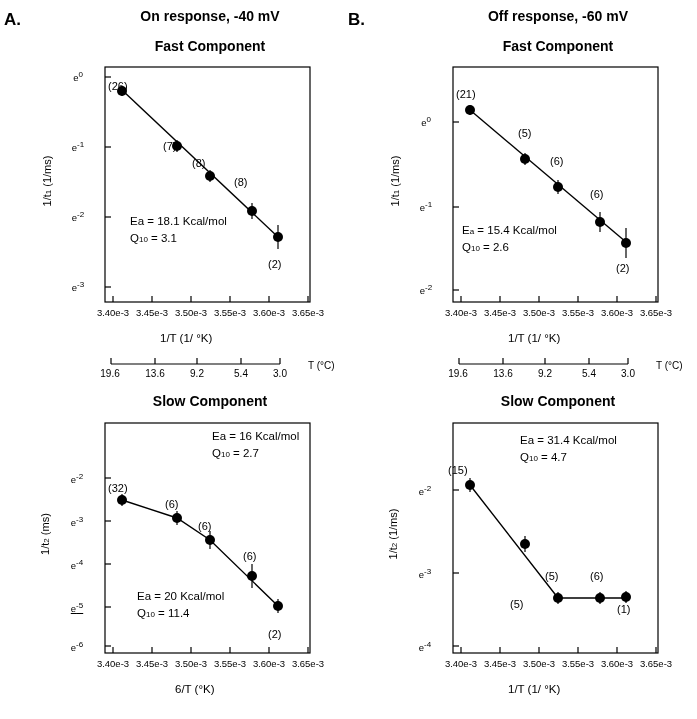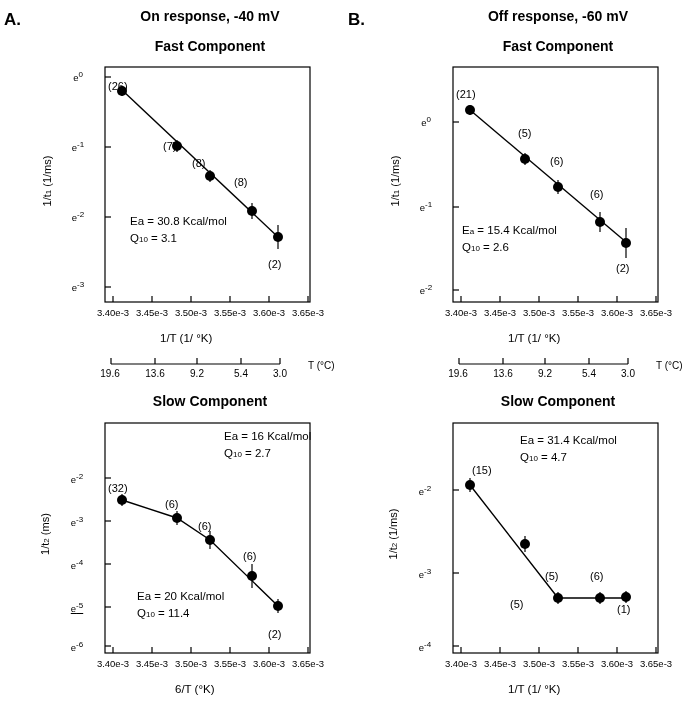--- a/index.html
+++ b/index.html
@@ -73,21 +73,21 @@
   <span>1/t</span><span class="sub">1</span><span> (1/ms)</span>
 </div>
 
 <div class="npt" style="left:108px;top:80px;">(26)</div>
 <div class="npt" style="left:163px;top:140px;">(7)</div>
 <div class="npt" style="left:192px;top:157px;">(8)</div>
 <div class="npt" style="left:234px;top:176px;">(8)</div>
 <div class="npt" style="left:268px;top:258px;">(2)</div>
 
 <div class="annot" style="left:130px;top:213px;">
-  <div>Ea = 30.8 Kcal/mol</div>
+  <div>Ea = 18.1 Kcal/mol</div>
   <div>Q<span class="sub">10</span> = 3.1</div>
 </div>
 
 <svg width="230" height="22" style="left:102px;top:358px;">
   <line x1="9" y1="6" x2="178" y2="6" stroke="#000" stroke-width="1.2"></line>
   <line x1="9" y1="6" x2="9" y2="0" stroke="#000" stroke-width="1.2"></line>
   <line x1="53" y1="6" x2="53" y2="0" stroke="#000" stroke-width="1.2"></line>
   <line x1="95" y1="6" x2="95" y2="0" stroke="#000" stroke-width="1.2"></line>
   <line x1="139" y1="6" x2="139" y2="0" stroke="#000" stroke-width="1.2"></line>
   <line x1="178" y1="6" x2="178" y2="0" stroke="#000" stroke-width="1.2"></line>
@@ -146,21 +146,21 @@
 <div class="ylab" style="left:-10px;top:528px;width:110px;transform:rotate(-90deg);">
   <span>1/t</span><span class="sub">2</span><span> (ms)</span>
 </div>
 
 <div class="npt" style="left:108px;top:482px;">(32)</div>
 <div class="npt" style="left:165px;top:498px;">(6)</div>
 <div class="npt" style="left:198px;top:520px;">(6)</div>
 <div class="npt" style="left:243px;top:550px;">(6)</div>
 <div class="npt" style="left:268px;top:628px;">(2)</div>
 
-<div class="annot" style="left:212px;top:428px;margin-left:12px;">
+<div class="annot" style="left:212px;top:428px;">
   <div>Ea = 16 Kcal/mol</div>
   <div>Q<span class="sub">10</span> = 2.7</div>
 </div>
 <div class="annot" style="left:137px;top:588px;">
   <div>Ea = 20 Kcal/mol</div>
   <div>Q<span class="sub">10</span> = 11.4</div>
 </div>
 
 <div class="panel-letter" style="left:348px;top:10px;">B.</div>
 <div class="panel-title" style="left:448px;top:8px;width:220px;">Off response, -60 mV</div>
@@ -267,21 +267,21 @@
 <div class="tick-label" style="left:509px;top:658px;width:60px;">3.50e-3</div>
 <div class="tick-label" style="left:548px;top:658px;width:60px;">3.55e-3</div>
 <div class="tick-label" style="left:587px;top:658px;width:60px;">3.60e-3</div>
 <div class="tick-label" style="left:626px;top:658px;width:60px;">3.65e-3</div>
 
 <div class="axis-label" style="left:508px;top:683px;">1/T (1/ °K)</div>
 <div class="ylab" style="left:338px;top:528px;width:110px;transform:rotate(-90deg);">
   <span>1/t</span><span class="sub">2</span><span> (1/ms)</span>
 </div>
 
-<div class="npt" style="left:472px;top:464px;">(15)</div>
+<div class="npt" style="left:448px;top:464px;">(15)</div>
 <div class="npt" style="left:510px;top:598px;">(5)</div>
 <div class="npt" style="left:545px;top:570px;">(5)</div>
 <div class="npt" style="left:590px;top:570px;">(6)</div>
 <div class="npt" style="left:617px;top:603px;">(1)</div>
 
 <div class="annot" style="left:520px;top:432px;">
   <div>Ea = 31.4 Kcal/mol</div>
   <div>Q<span class="sub">10</span> = 4.7</div>
 </div>
 

